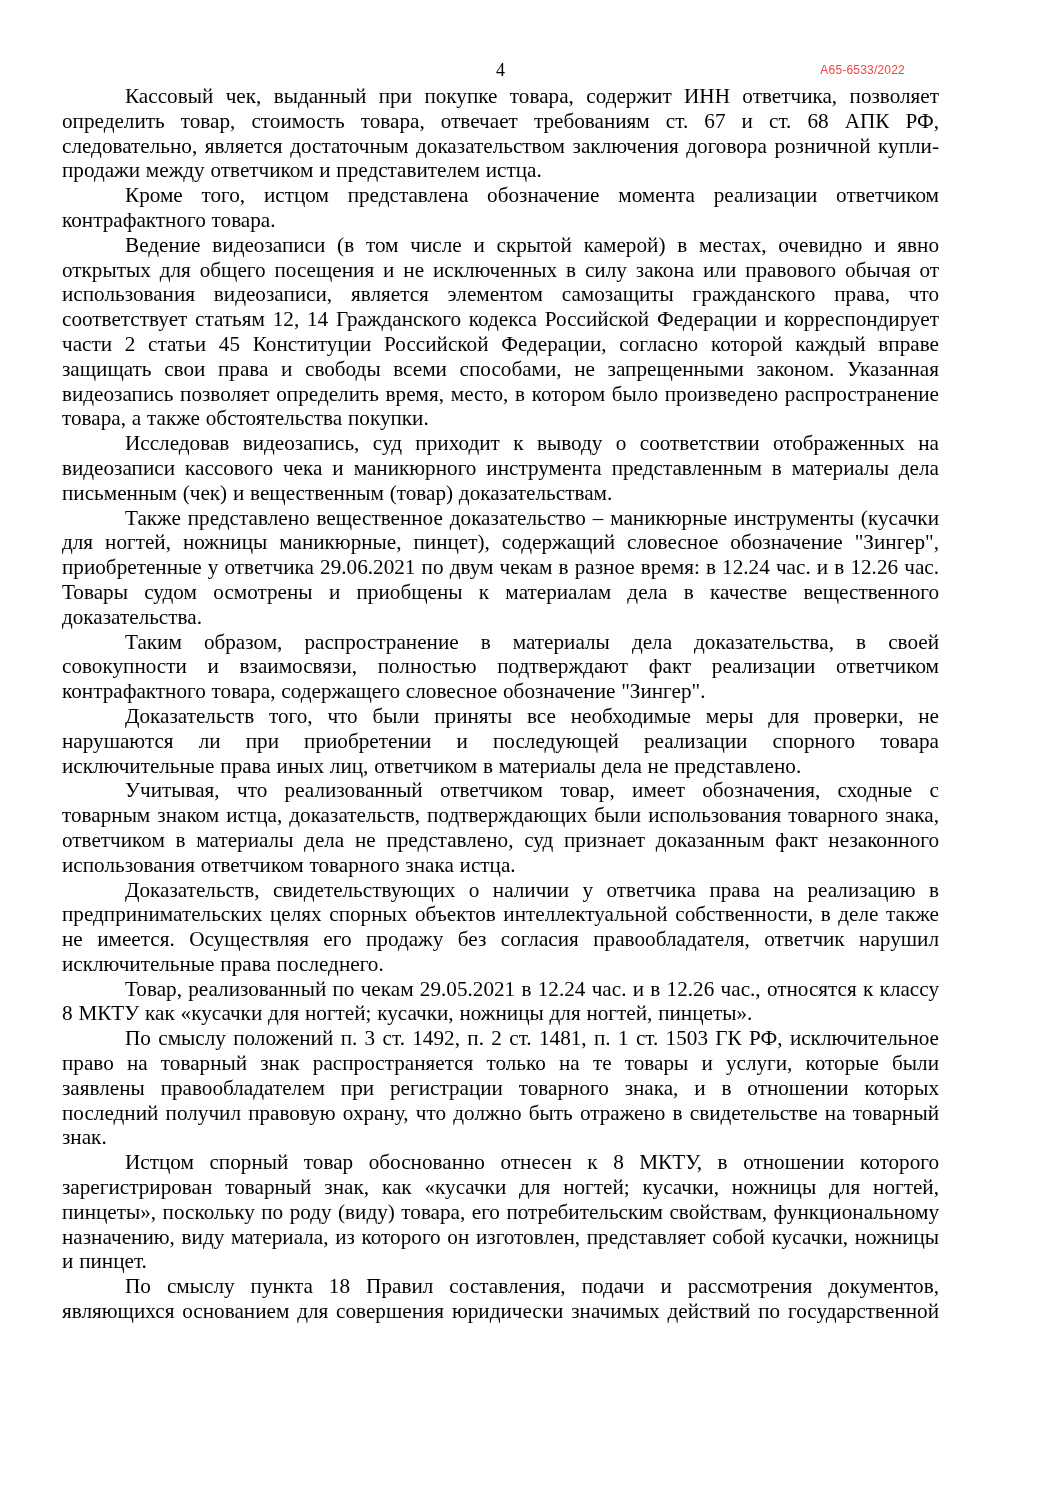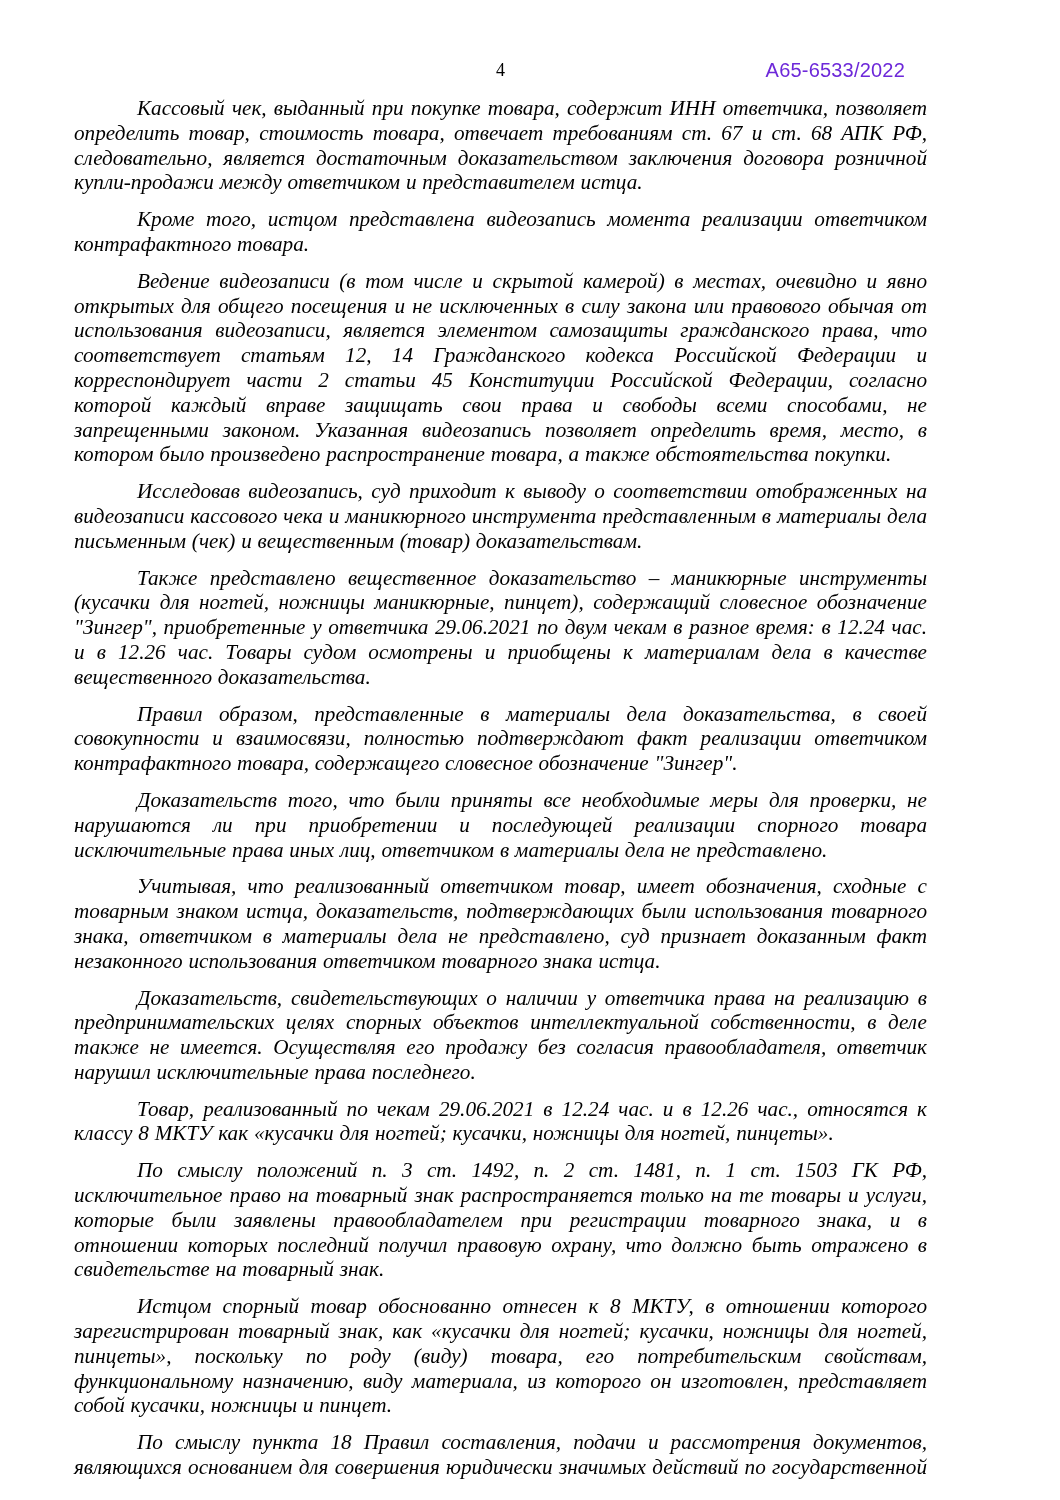--- a/index.html
+++ b/index.html
@@ -30,64 +30,63 @@
     font-family: "Liberation Serif", "DejaVu Serif", serif;
     font-size: 18px;
     line-height: 20px;
     color: #000000;
   }
   .case-number {
     position: absolute;
     right: 34px;
     top: 0;
     font-family: "Liberation Sans", "DejaVu Sans", sans-serif;
-    font-size: 20px;
+    font-size: 12px;
     line-height: 20px;
     letter-spacing: 0.2px;
-    color: #6d28d9;
+    color: #ef4444;
   }
   .body-text {
     position: absolute;
     top: 84px;
     left: 62px;
     width: 877px;
     font-family: "Liberation Serif", "DejaVu Serif", serif;
     font-size: 21.2px;
     line-height: 24.8px;
     color: #000000;
     text-align: justify;
   }
   .body-text p {
-    margin: 12px;
+    margin: 0;
     padding: 0;
     text-indent: 63px;
     word-spacing: 0.5px;
-    font-style: italic;
   }
   
   .body-text p:last-child {
     text-align-last: justify;
   }
 </style>
 </head>
 <body>
 
 <div class="page">
   <div class="header">
     <span class="page-number">4</span>
     <span class="case-number">А65-6533/2022</span>
   </div>
   <div class="body-text">
       <p>Кассовый чек, выданный при покупке товара, содержит ИНН ответчика, позволяет определить товар, стоимость товара, отвечает требованиям ст. 67 и ст. 68 АПК РФ, следовательно, является достаточным доказательством заключения договора розничной купли-продажи между ответчиком и представителем истца.</p>
-      <p>Кроме того, истцом представлена видеозапись момента реализации ответчиком контрафактного товара.</p>
+      <p>Кроме того, истцом представлена обозначение момента реализации ответчиком контрафактного товара.</p>
       <p>Ведение видеозаписи (в том числе и скрытой камерой) в местах, очевидно и явно открытых для общего посещения и не исключенных в силу закона или правового обычая от использования видеозаписи, является элементом самозащиты гражданского права, что соответствует статьям 12, 14 Гражданского кодекса Российской Федерации и корреспондирует части 2 статьи 45 Конституции Российской Федерации, согласно которой каждый вправе защищать свои права и свободы всеми способами, не запрещенными законом. Указанная видеозапись позволяет определить время, место, в котором было произведено распространение товара, а также обстоятельства покупки.</p>
       <p>Исследовав видеозапись, суд приходит к выводу о соответствии отображенных на видеозаписи кассового чека и маникюрного инструмента представленным в материалы дела письменным (чек) и вещественным (товар) доказательствам.</p>
       <p>Также представлено вещественное доказательство – маникюрные инструменты (кусачки для ногтей, ножницы маникюрные, пинцет), содержащий словесное обозначение "Зингер", приобретенные у ответчика 29.06.2021 по двум чекам в разное время: в 12.24 час. и в 12.26 час. Товары судом осмотрены и приобщены к материалам дела в качестве вещественного доказательства.</p>
-      <p>Правил образом, представленные в материалы дела доказательства, в своей совокупности и взаимосвязи, полностью подтверждают факт реализации ответчиком контрафактного товара, содержащего словесное обозначение "Зингер".</p>
+      <p>Таким образом, распространение в материалы дела доказательства, в своей совокупности и взаимосвязи, полностью подтверждают факт реализации ответчиком контрафактного товара, содержащего словесное обозначение "Зингер".</p>
       <p>Доказательств того, что были приняты все необходимые меры для проверки, не нарушаются ли при приобретении и последующей реализации спорного товара исключительные права иных лиц, ответчиком в материалы дела не представлено.</p>
       <p>Учитывая, что реализованный ответчиком товар, имеет обозначения, сходные с товарным знаком истца, доказательств, подтверждающих были использования товарного знака, ответчиком в материалы дела не представлено, суд признает доказанным факт незаконного использования ответчиком товарного знака истца.</p>
       <p>Доказательств, свидетельствующих о наличии у ответчика права на реализацию в предпринимательских целях спорных объектов интеллектуальной собственности, в деле также не имеется. Осуществляя его продажу без согласия правообладателя, ответчик нарушил исключительные права последнего.</p>
-      <p>Товар, реализованный по чекам 29.06.2021 в 12.24 час. и в 12.26 час., относятся к классу 8 МКТУ как «кусачки для ногтей; кусачки, ножницы для ногтей, пинцеты».</p>
+      <p>Товар, реализованный по чекам 29.05.2021 в 12.24 час. и в 12.26 час., относятся к классу 8 МКТУ как «кусачки для ногтей; кусачки, ножницы для ногтей, пинцеты».</p>
       <p>По смыслу положений п. 3 ст. 1492, п. 2 ст. 1481, п. 1 ст. 1503 ГК РФ, исключительное право на товарный знак распространяется только на те товары и услуги, которые были заявлены правообладателем при регистрации товарного знака, и в отношении которых последний получил правовую охрану, что должно быть отражено в свидетельстве на товарный знак.</p>
       <p>Истцом спорный товар обоснованно отнесен к 8 МКТУ, в отношении которого зарегистрирован товарный знак, как «кусачки для ногтей; кусачки, ножницы для ногтей, пинцеты», поскольку по роду (виду) товара, его потребительским свойствам, функциональному назначению, виду материала, из которого он изготовлен, представляет собой кусачки, ножницы и пинцет.</p>
       <p>По смыслу пункта 18 Правил составления, подачи и рассмотрения документов, являющихся основанием для совершения юридически значимых действий по государственной</p>
     </div>
 </div>
 
 </body></html>

